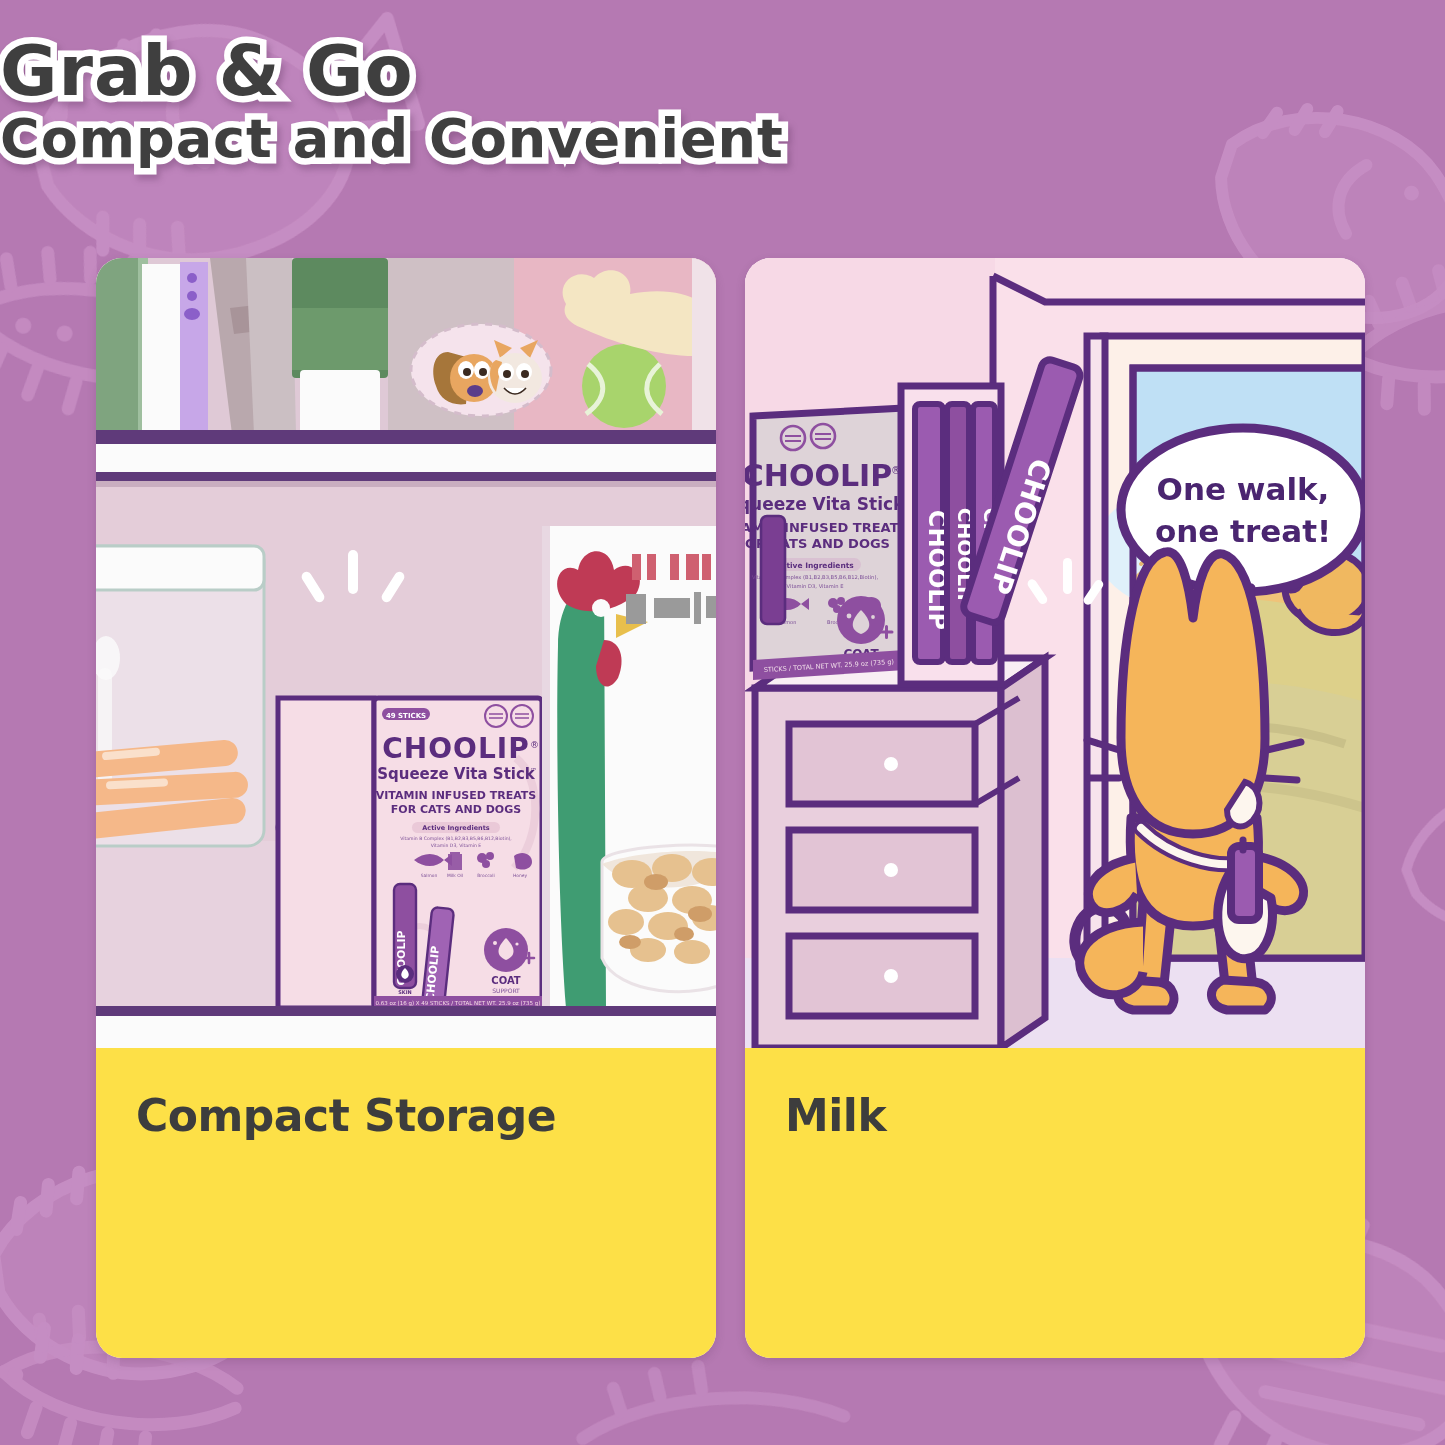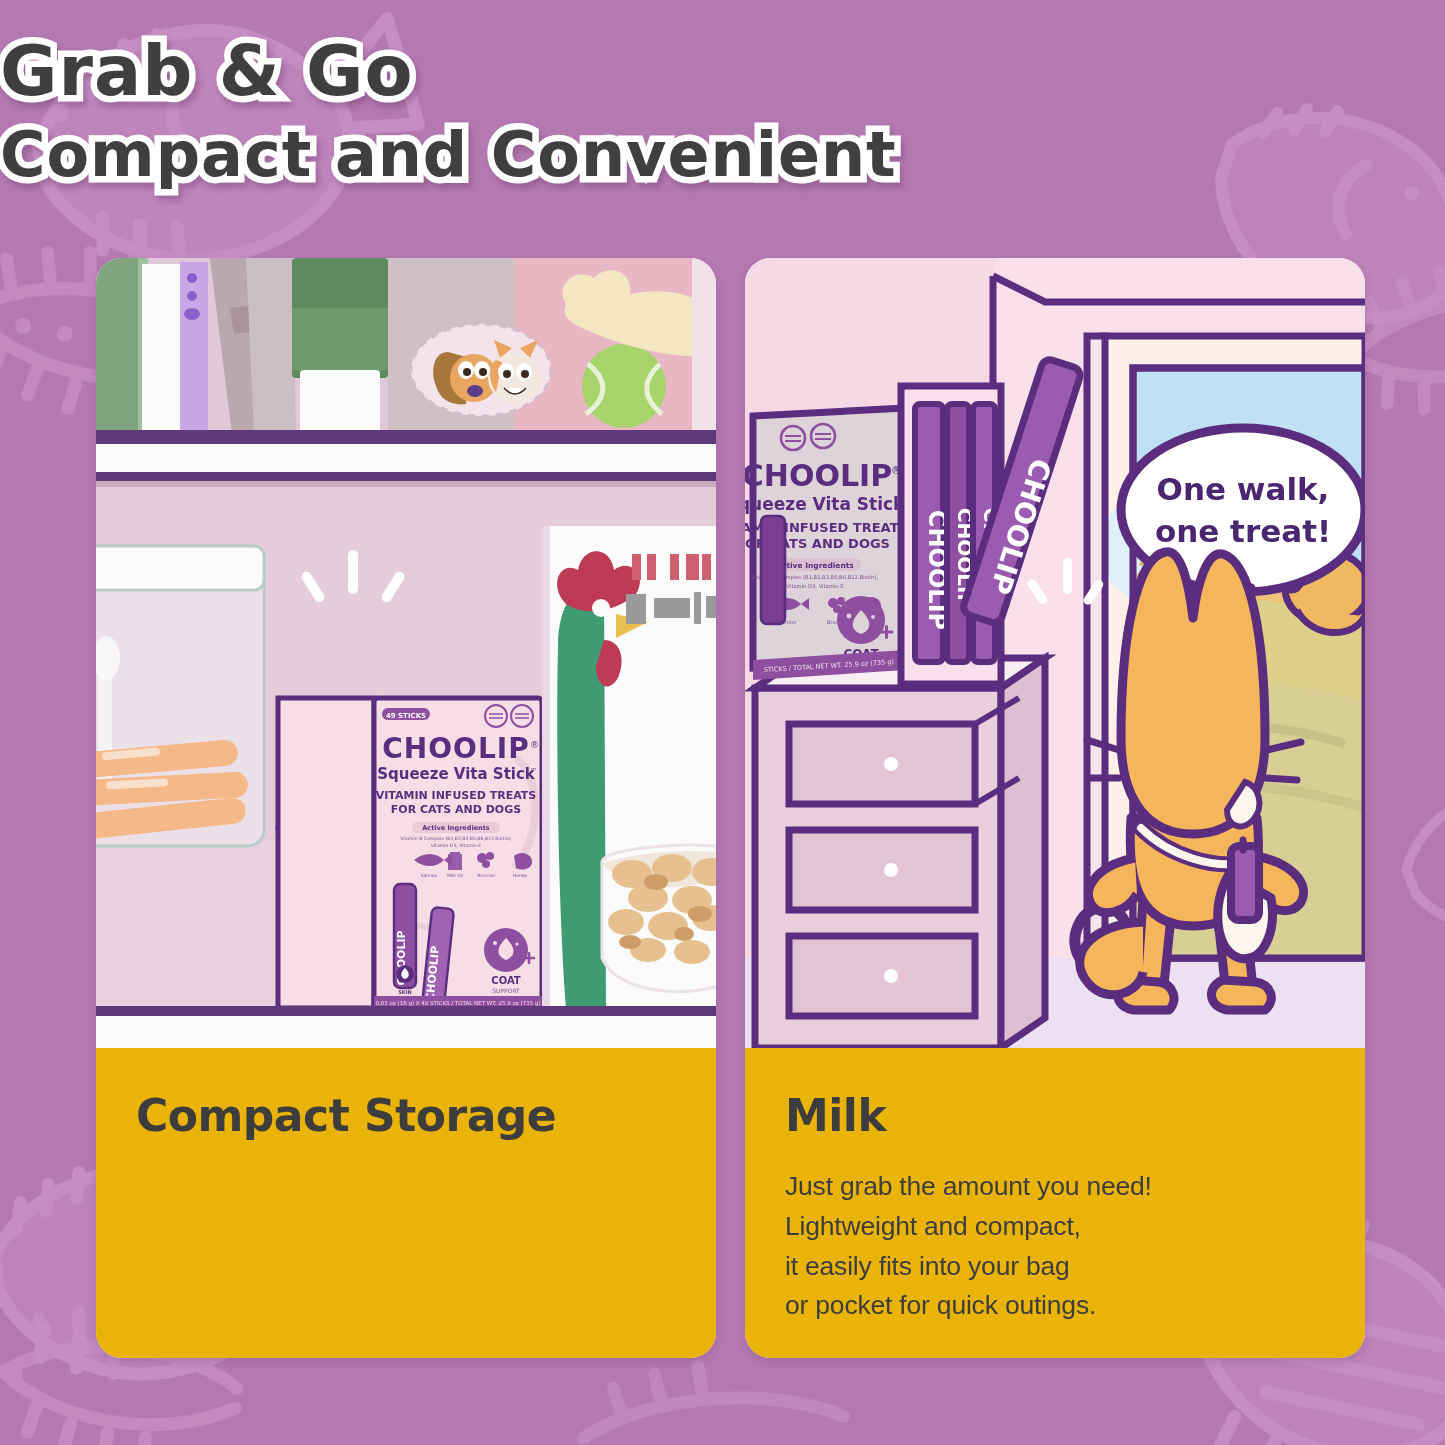--- a/index.html
+++ b/index.html
@@ -24,34 +24,34 @@
     display:block;
     font-family:"DejaVu Sans", sans-serif;
     font-weight:700;
     color:#3f3f3f;
     letter-spacing:1px;
     -webkit-text-stroke:13px #ffffff;
     paint-order:stroke fill;
     filter:drop-shadow(3px 5px 3px rgba(90,50,90,.33));
   }
   #headline .l1 { font-size:70px; }
-  #headline .l2 { font-size:62px; margin-top:16px; }
+  #headline .l2 { font-size:54px; margin-top:4px; }
 
   
   .card {
     position:absolute; top:258px; width:620px; height:1100px;
     background:#ffffff; border-radius:26px; overflow:hidden;
     box-shadow:0 4px 10px rgba(80,40,80,.18);
     z-index:4;
   }
   #card-left  { left:96px; }
   #card-right { left:745px; }
 
   .illus { position:absolute; top:0; left:0; width:620px; height:790px; overflow:hidden; }
-  .caption { position:absolute; top:790px; left:0; width:711px; height:310px; background:#eab308; padding:42px 40px 0 40px; }
+  .caption { position:absolute; top:790px; left:0; width:711px; height:310px; background:#fde047; padding:42px 40px 0 40px; }
   .caption h2 {
     font-family:"DejaVu Sans", sans-serif;
     font-weight:700; font-size:44px; color:#3d3d3d;
     letter-spacing:-.5px; margin-bottom:26px;
   }
   .caption p {
     font-size:26.5px; color:#3d3d3d; line-height:1.5; letter-spacing:-.2px;
     white-space:pre-line;
   }
 </style>
@@ -606,18 +606,14 @@
 
           <rect x="486" y="588" width="28" height="74" rx="8" fill="#9b5bb0" stroke="#5b2d7e" stroke-width="8"></rect>
           <path d="M498 582 L498 592" stroke="#5b2d7e" stroke-width="7" stroke-linecap="round"></path>
         </g>
       </g>
     </svg>
   </div>
 
   <div class="caption">
     <h2>Milk</h2>
-    <p>Just grab the amount you need!
-Lightweight and compact,
-it easily fits into your bag
-or pocket for quick outings.</p>
   </div>
 </div>
 
 </body></html>

